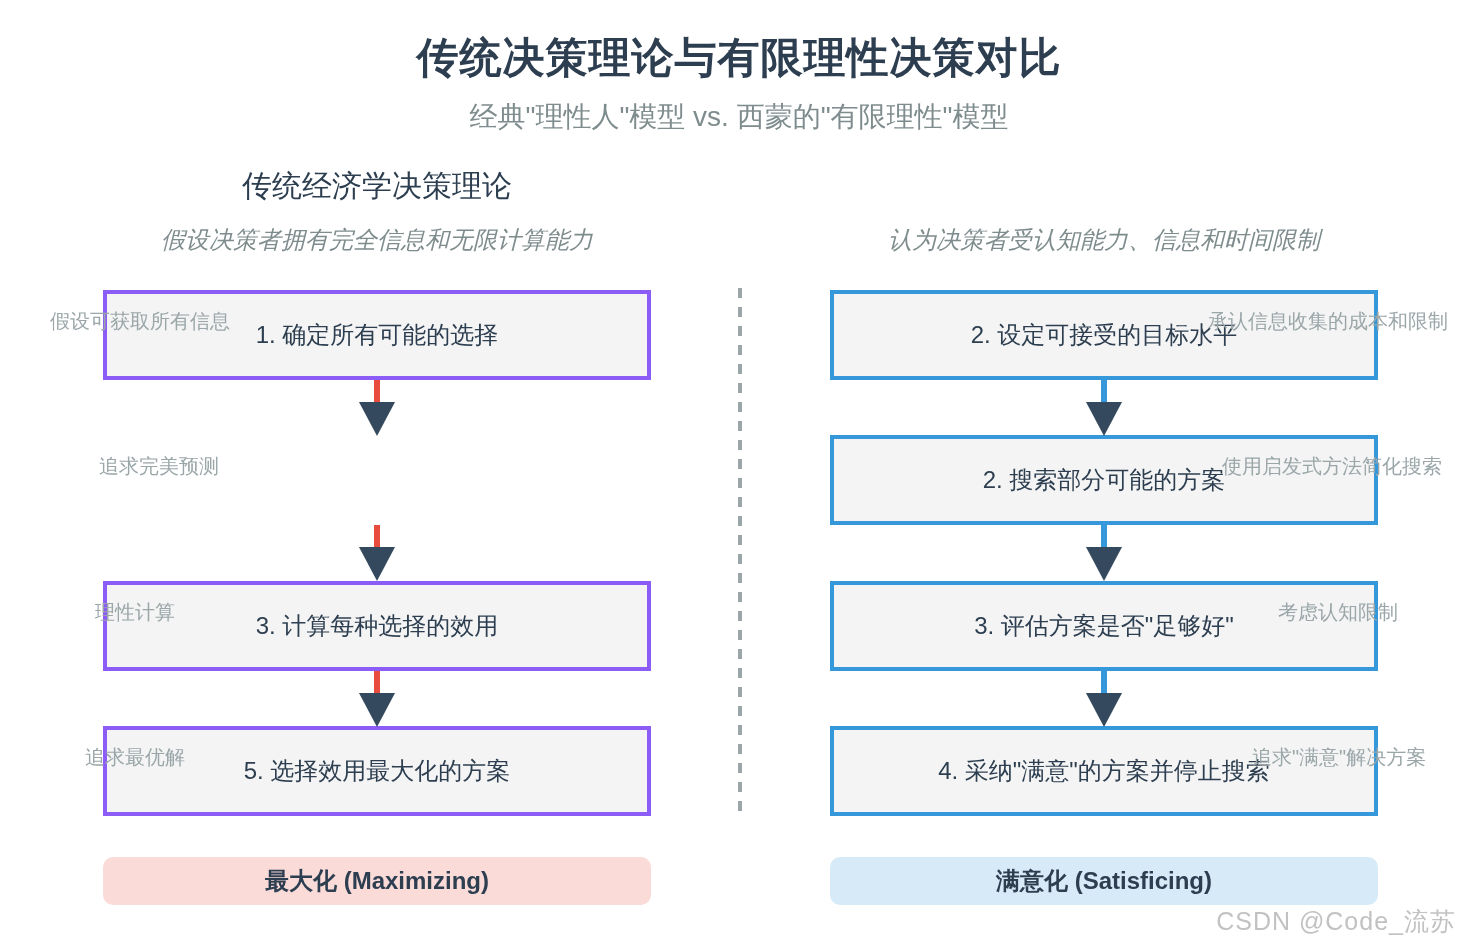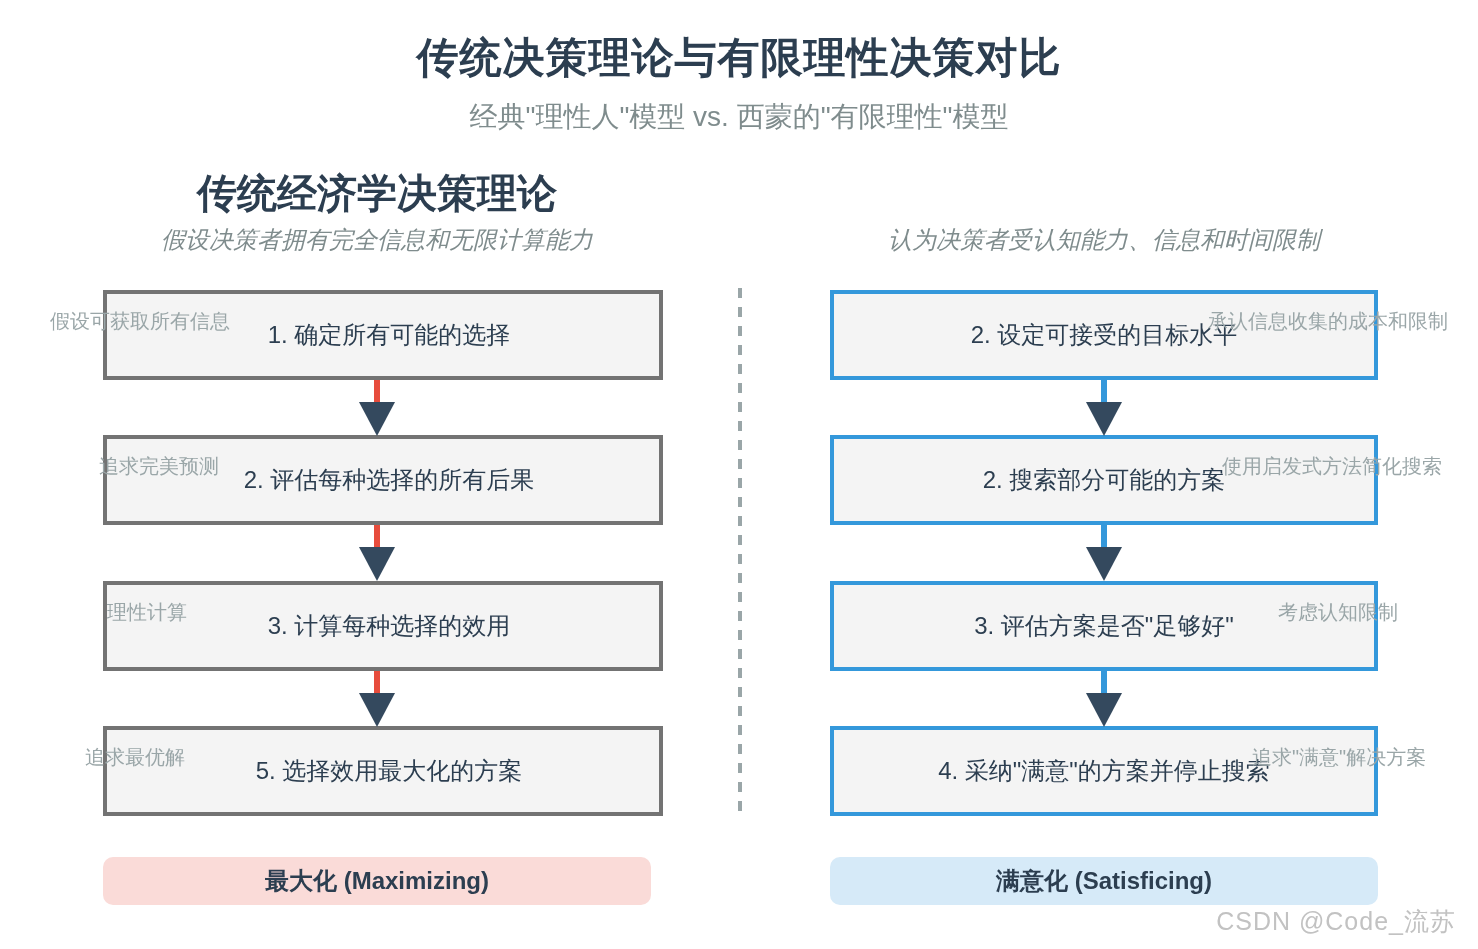--- a/index.html
+++ b/index.html
@@ -15,21 +15,21 @@
     position: absolute; top: 30px; left: 0; width: 100%;
     text-align: center; font-size: 42px; font-weight: bold; color: #2c3e50;
     letter-spacing: 1px;
   }
   .main-subtitle {
     position: absolute; top: 98px; left: 0; width: 100%;
     text-align: center; font-size: 28px; color: #7f8c8d;
   }
   .col-header {
     position: absolute; top: 166px; width: 548px;
-    text-align: center; font-size: 40px; font-weight: bold; color: #2c3e50;
+    text-align: center; font-size: 30px; font-weight: normal; color: #2c3e50;
   }
   .col-desc {
     position: absolute; top: 224px; width: 548px;
     text-align: center; font-size: 24px; font-style: italic; color: #7f8c8d;
   }
   .col-left  { left: 103px; }
   .col-right { left: 830px; }
 
   .divider {
     position: absolute; left: 738px; top: 288px; width: 4px; height: 524px;
@@ -37,21 +37,21 @@
       #9aa6a8 0px, #9aa6a8 10px, transparent 10px, transparent 19px);
   }
 
   .step-box {
     position: absolute; width: 540px; height: 82px;
     background: #f4f4f4;
     display: flex; align-items: center; justify-content: center;
     font-size: 24px; color: #2c3e50;
     text-align: center;
   }
-  .step-box.red  { border: 4px solid #737373; padding-left: 12px; }
+  .step-box.red  { border: 4px solid #8b5cf6; }
   .step-box.blue { border: 4px solid #3498db; }
   .pos-l { left: 103px; }
   .pos-r { left: 830px; }
   .row1 { top: 290px; }
   .row2 { top: 435px; }
   .row3 { top: 581px; }
   .row4 { top: 726px; }
 
   .arrow { position: absolute; width: 36px; height: 56px; }
   .arrow-l { left: 359px; }
@@ -69,21 +69,21 @@
     border-left: 18px solid transparent;
     border-right: 18px solid transparent;
     border-top: 34px solid #34495e;
   }
 
   .annotation {
     position: absolute; font-size: 20px; color: #9aa6a8; white-space: nowrap;
   }
   .ann-l1 { left: 50px;   top: 308px; }
   .ann-l2 { left: 75px;   top: 453px; margin-left: 24px; }
-  .ann-l3 { left: 95px;   top: 599px; margin-left: 12px; }
+  .ann-l3 { left: 95px;   top: 599px; }
   .ann-l4 { left: 85px;   top: 744px; }
   .ann-r1 { left: 1208px; top: 308px; }
   .ann-r2 { left: 1222px; top: 453px; }
   .ann-r3 { left: 1278px; top: 599px; }
   .ann-r4 { left: 1252px; top: 744px; }
 
   .badge {
     position: absolute; top: 857px; width: 548px; height: 48px;
     border-radius: 10px;
     display: flex; align-items: center; justify-content: center;
@@ -105,21 +105,20 @@
   <div class="main-title">传统决策理论与有限理性决策对比</div>
   <div class="main-subtitle">经典"理性人"模型 vs. 西蒙的"有限理性"模型</div>
 
   <div class="col-header col-left">传统经济学决策理论</div>
   <div class="col-desc col-left">假设决策者拥有完全信息和无限计算能力</div>
   <div class="col-desc col-right">认为决策者受认知能力、信息和时间限制</div>
 
   <div class="divider"></div>
 
   <div class="step-box red pos-l row1">1. 确定所有可能的选择</div>
-  <div class="step-box red pos-l row2">2. 评估每种选择的所有后果</div>
   <div class="step-box red pos-l row3">3. 计算每种选择的效用</div>
   <div class="step-box red pos-l row4">5. 选择效用最大化的方案</div>
 
   <div class="arrow arrow-l arow1">
     <div class="arrow-line red"></div>
     <div class="arrow-head"></div>
   </div>
   <div class="arrow arrow-l arow2">
     <div class="arrow-line red"></div>
     <div class="arrow-head"></div>

